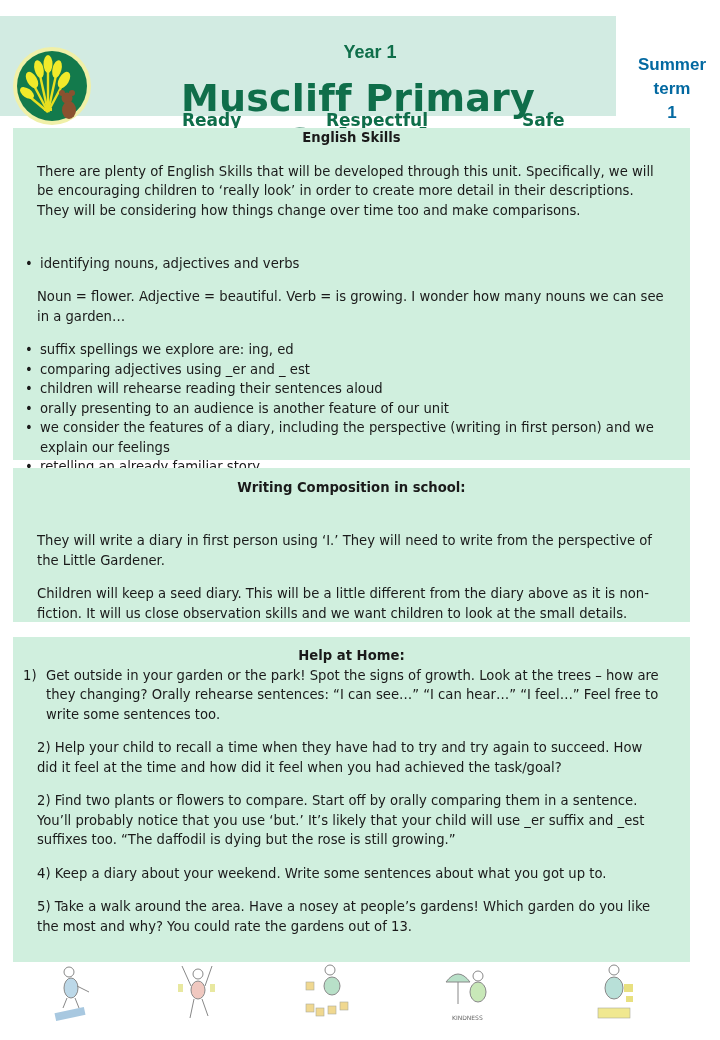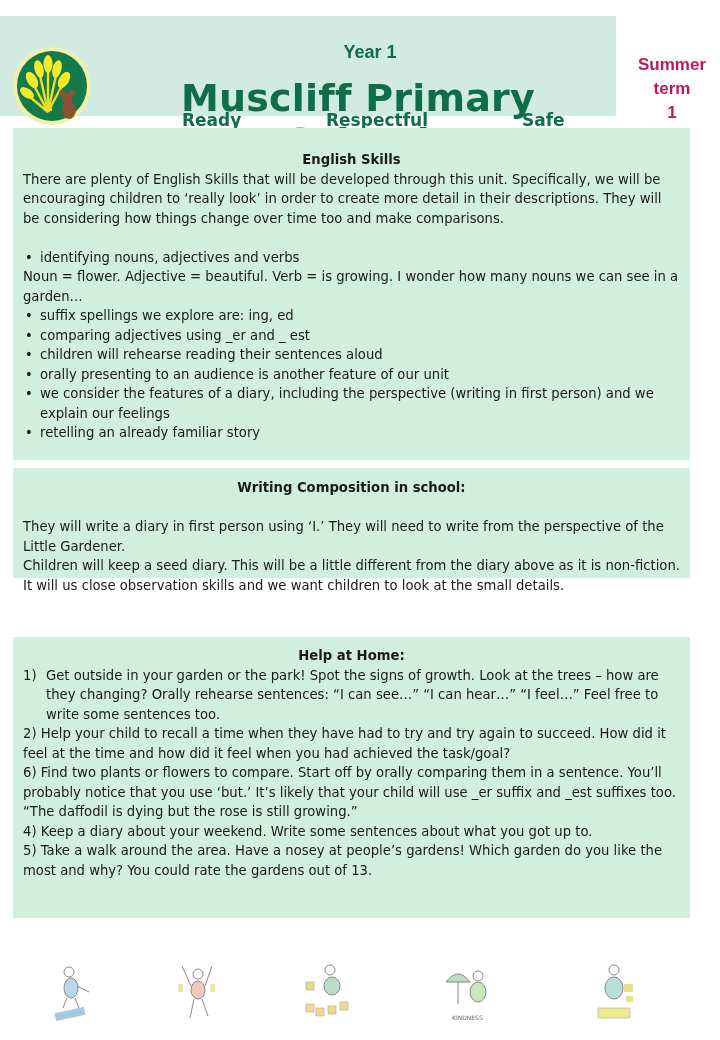--- a/index.html
+++ b/index.html
@@ -24,34 +24,34 @@
   .value {
     position: absolute; top: 94px; font-family: "DejaVu Sans", sans-serif;
     font-weight: bold; font-size: 17px; color: #0f6e4a;
   }
   .v-ready { left: 182px; }
   .v-respectful { left: 326px; }
   .v-safe { left: 522px; }
   .term {
     position: absolute; left: 628px; top: 37px; width: 88px; text-align: center;
     font-family: "Liberation Sans", sans-serif; font-weight: bold; font-size: 17px;
-    color: #be185d; line-height: 24px;
+    color: #0369a1; line-height: 24px;
   }
   .term span { display: block; }
 
   .panel {
     position: absolute; left: 13px; width: 677px; background: #d0efde;
     font-family: "DejaVu Sans", sans-serif; font-size: 13.2px; line-height: 19.5px;
     color: #1a1a1a; box-sizing: border-box; padding: 0 10px;
   }
   .panel-title { text-align: center; font-weight: bold; }
-  .p1 { top: 128px; height: 332px; padding-top: 22px; }
-  .p2 { top: 468px; height: 110px; padding-top: 10px; }
-  .p3 { top: 637px; height: 281px; padding-top: 9px; }
-  .para { margin: 0; }
+  .p1 { top: 128px; height: 332px; }
+  .p2 { top: 468px; height: 154px; padding-top: 10px; }
+  .p3 { top: 637px; height: 325px; padding-top: 9px; }
+  .para { margin: 14px; }
   .gap { height: 19.5px; }
   ul.bullets { list-style: none; margin: 0; padding: 0; }
   ul.bullets li { position: relative; padding-left: 17px; }
   ul.bullets li::before {
     content: "•"; position: absolute; left: 2px; top: 0;
   }
   .numbered { position: relative; padding-left: 23px; }
   .numbered .num { position: absolute; left: 0; top: 0; }
 
   .footer { position: absolute; left: 0; top: 962px; width: 720px; height: 78px; }
@@ -125,21 +125,21 @@
   <p class="para">Children will keep a seed diary. This will be a little different from the diary above as it is non-fiction. It will us close observation skills and we want children to look at the small details.</p>
 </div>
 
 <div class="panel p3">
   <div class="panel-title">Help at Home:</div>
   <div class="numbered">
     <span class="num">1)</span>
     <span>Get outside in your garden or the park! Spot the signs of growth. Look at the trees – how are they changing? Orally rehearse sentences: “I can see…” “I can hear…” “I feel…” Feel free to write some sentences too.</span>
   </div>
   <p class="para">2) Help your child to recall a time when they have had to try and try again to succeed. How did it feel at the time and how did it feel when you had achieved the task/goal?</p>
-  <p class="para">6) Find two plants or flowers to compare. Start off by orally comparing them in a sentence. You’ll probably notice that you use ‘but.’ It’s likely that your child will use _er suffix and _est suffixes too. “The daffodil is dying but the rose is still growing.”</p>
+  <p class="para">2) Find two plants or flowers to compare. Start off by orally comparing them in a sentence. You’ll probably notice that you use ‘but.’ It’s likely that your child will use _er suffix and _est suffixes too. “The daffodil is dying but the rose is still growing.”</p>
   <p class="para">4) Keep a diary about your weekend. Write some sentences about what you got up to.</p>
   <p class="para">5) Take a walk around the area. Have a nosey at people’s gardens! Which garden do you like the most and why? You could rate the gardens out of 13.</p>
   <div class="gap"></div>
 </div>
 
 <div class="footer">
   <svg class="mouse" style="left:45px" viewBox="0 0 60 64">
     <g stroke="#888" stroke-width="1" fill="none">
       <circle cx="24" cy="10" r="5"></circle>
         <ellipse cx="26" cy="26" rx="7" ry="10" fill="#bcd8e8"></ellipse>

